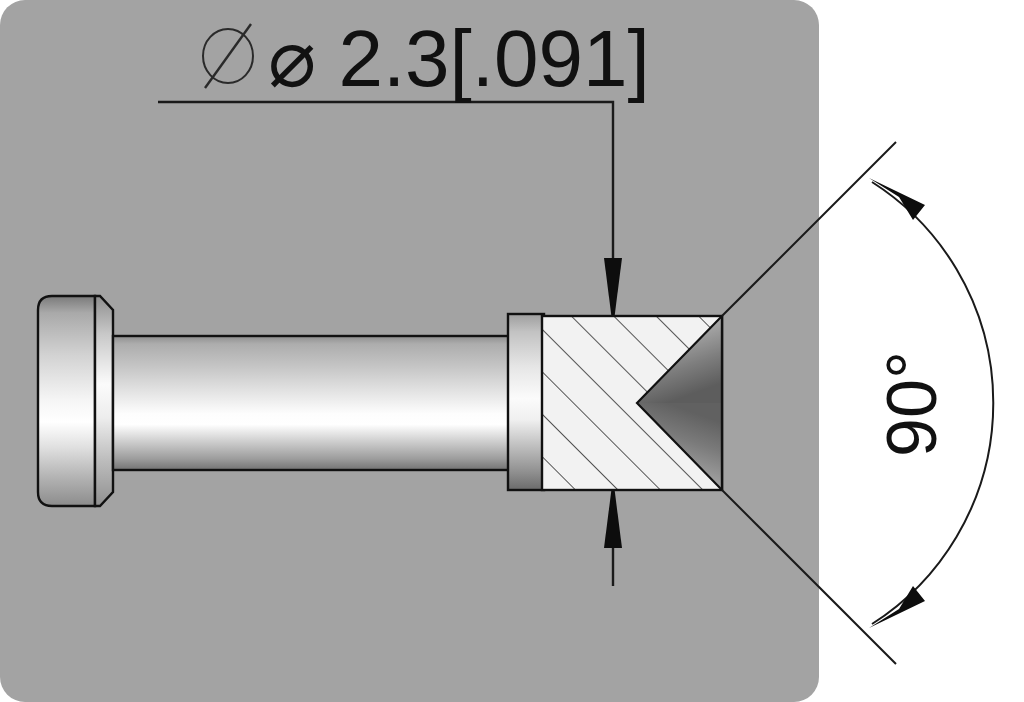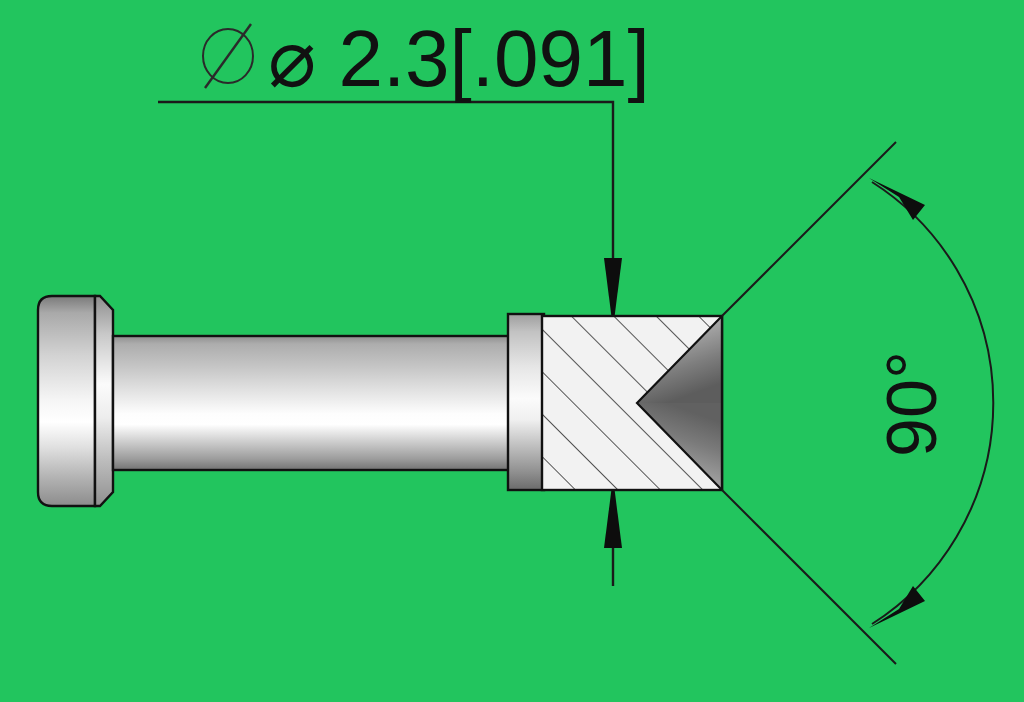--- a/index.html
+++ b/index.html
@@ -9,23 +9,24 @@
     background: #ffffff;
   }
   body {
     width: 1024px;
     height: 702px;
     overflow: hidden;
     font-family: "Liberation Sans", sans-serif;
   }
   #drawing-root {
     position: relative;
-    width: 1024px;
+    width: 819px;
     height: 702px;
-    background: #22c55e;
+    background: #a3a3a3;
+    border-radius: 25px;
   }
   #drawing-svg {
     position: absolute;
     top: 0;
     left: 0;
     width: 1024px;
     height: 702px;
     display: block;
   }
   .dim-text {

